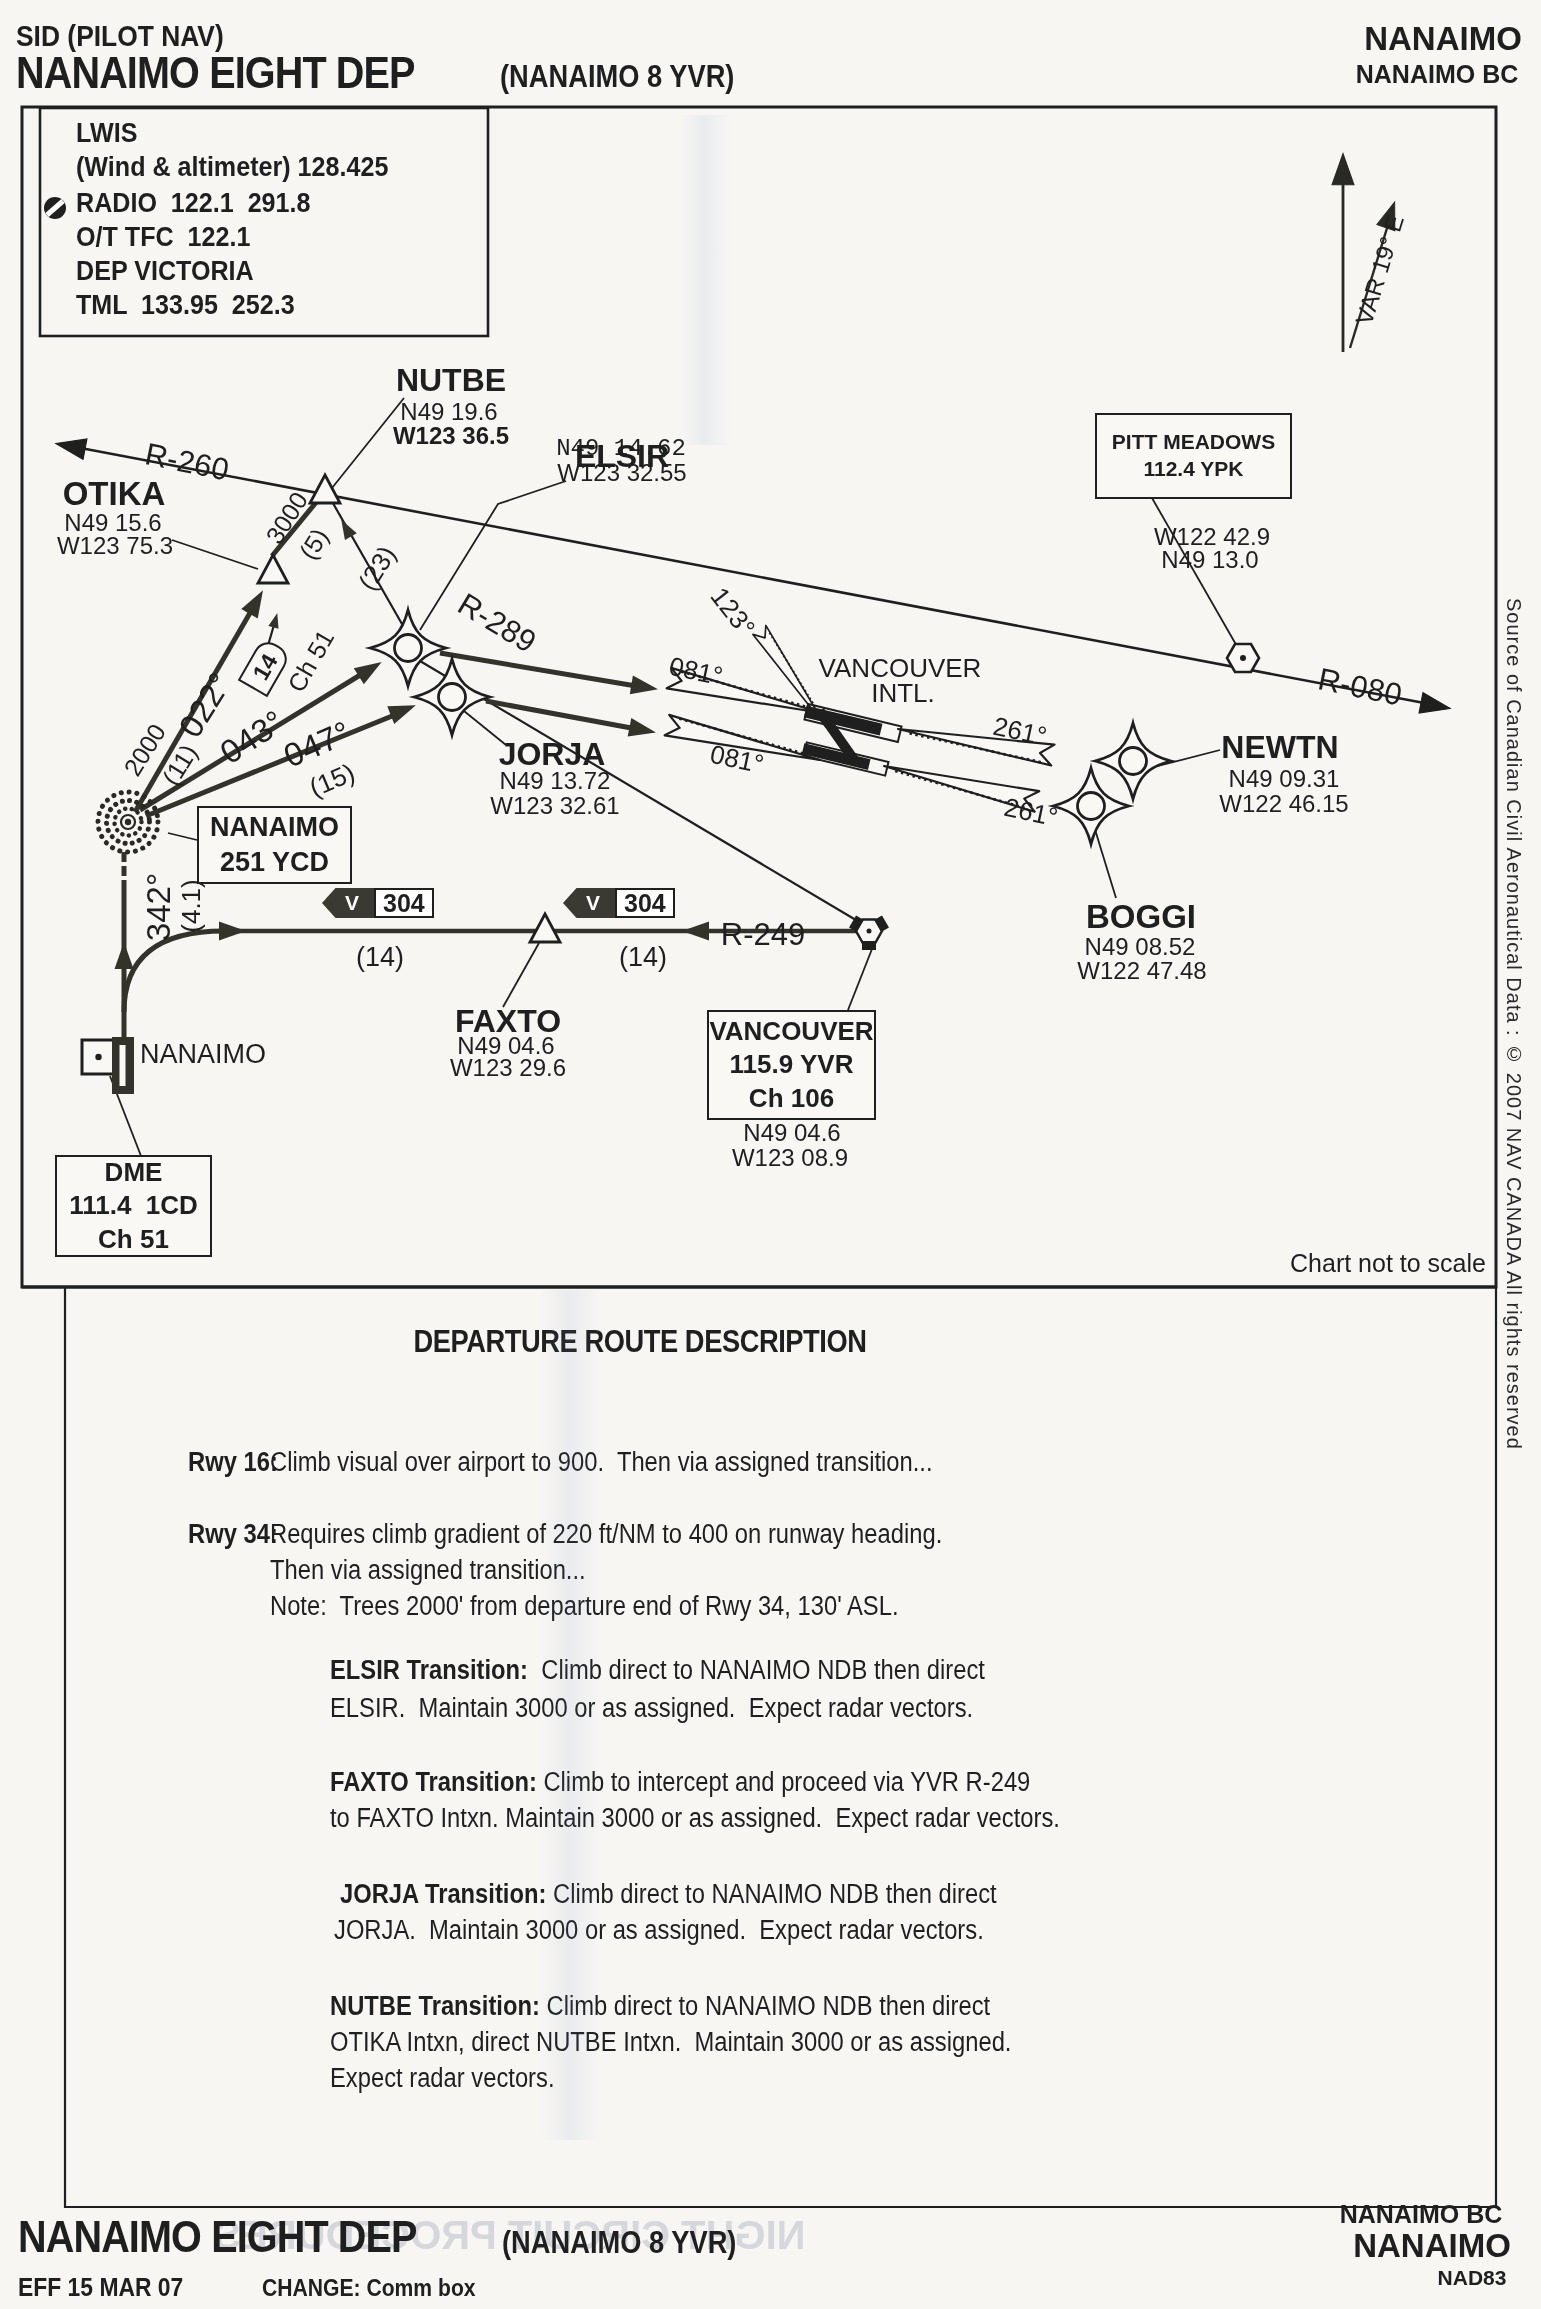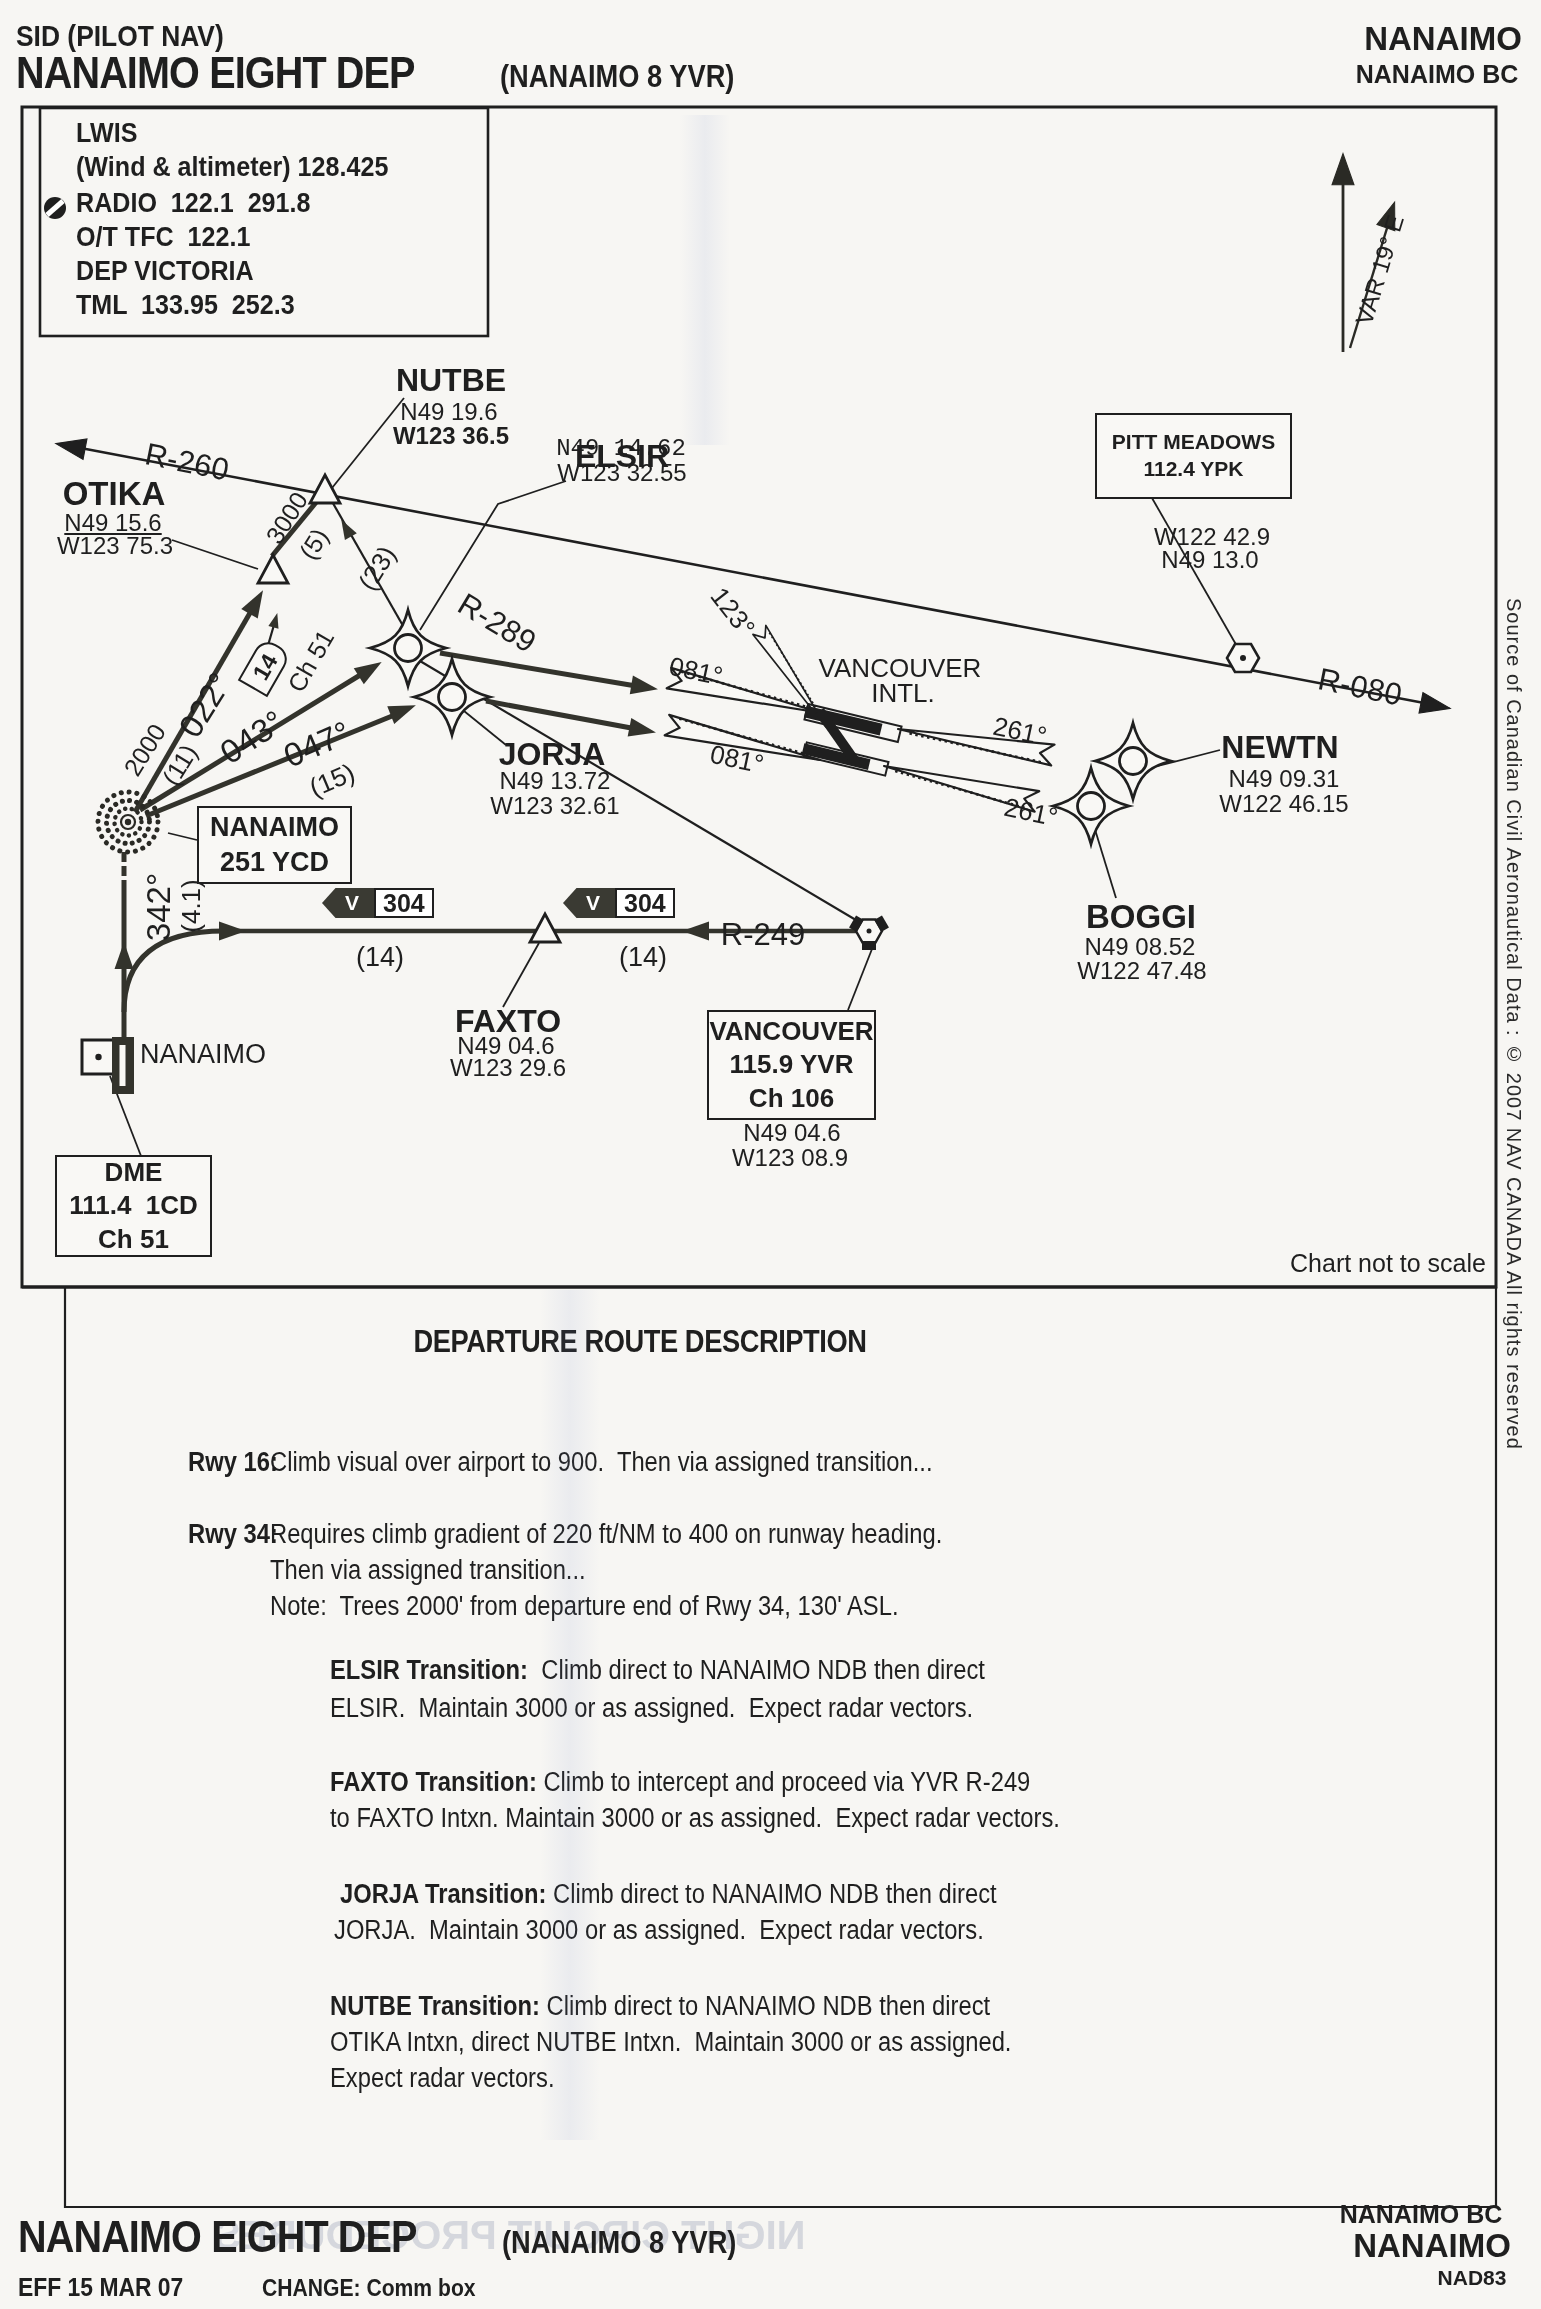--- a/index.html
+++ b/index.html
@@ -191,21 +191,21 @@
 
   <div class="lbl bold" style="left:451px; top:380px; font-size:32px;">NUTBE</div>
   <div class="lbl" style="left:449px; top:412px; font-size:24px;">N49 19.6</div>
   <div class="lbl" style="left:451px; top:436px; font-size:24px;font-weight:bold;">W123 36.5</div>
 
   <div class="lbl bold" style="left:622px; top:415px; font-size:32px;margin-top:41px;">ELSIR</div>
   <div class="lbl" style="left:621px; top:449px; font-size:24px;font-family:Liberation Mono, monospace;">N49 14.62</div>
   <div class="lbl" style="left:622px; top:473px; font-size:24px;">W123 32.55</div>
 
   <div class="lbl bold" style="left:114px; top:493px; font-size:33px;">OTIKA</div>
-  <div class="lbl" style="left:113px; top:523px; font-size:24px;text-decoration:underline;">N49 15.6</div>
+  <div class="lbl" style="left:113px; top:523px; font-size:24px;">N49 15.6</div>
   <div class="lbl" style="left:115px; top:546px; font-size:24px;">W123 75.3</div>
 
   <div class="lbl bold" style="left:552px; top:754px; font-size:32px;">JORJA</div>
   <div class="lbl" style="left:555px; top:781px; font-size:24px;">N49 13.72</div>
   <div class="lbl" style="left:555px; top:806px; font-size:24px;">W123 32.61</div>
 
   <div class="lbl bold" style="left:1280px; top:747px; font-size:32px;">NEWTN</div>
   <div class="lbl" style="left:1284px; top:779px; font-size:24px;">N49 09.31</div>
   <div class="lbl" style="left:1284px; top:804px; font-size:24px;">W122 46.15</div>
 

